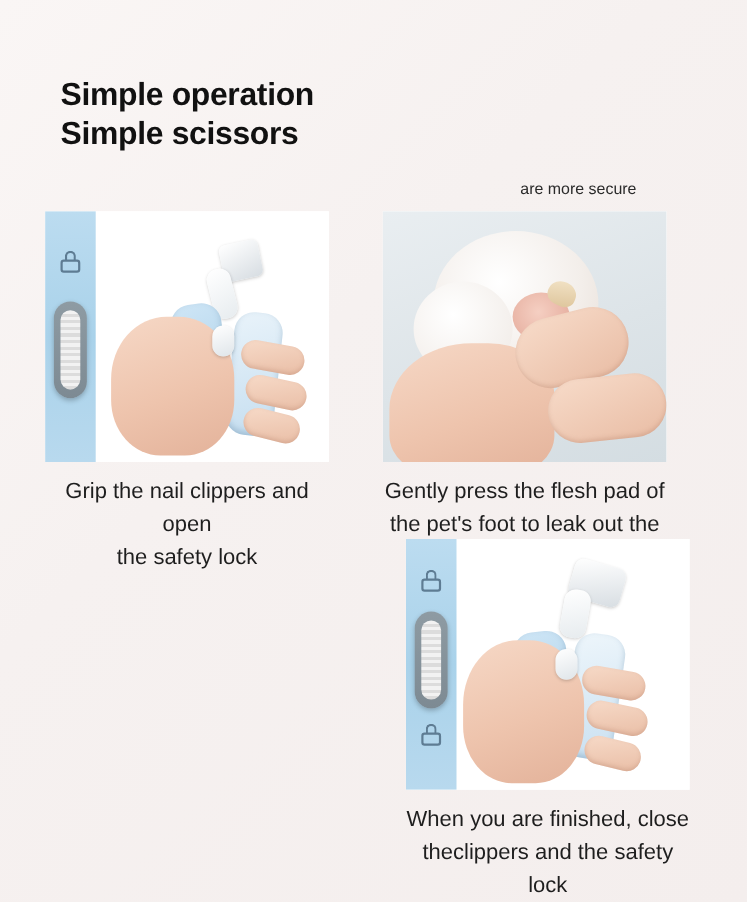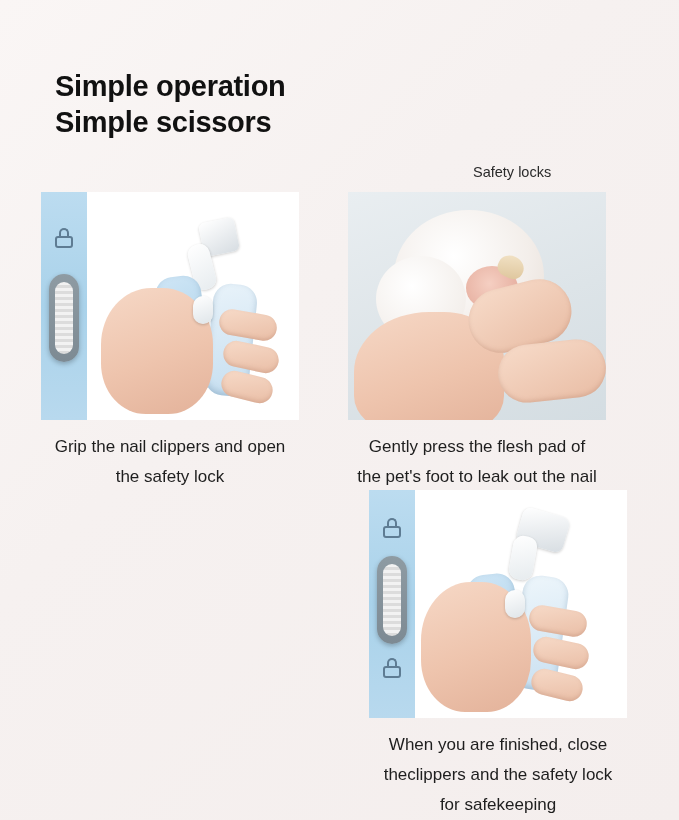--- a/index.html
+++ b/index.html
@@ -72,21 +72,21 @@
     position: relative;
     width: 258px;
     height: 228px;
     margin-left: 0;
     overflow: hidden;
     background: #fff;
   }
 
   .caption {
     margin-top: 12px;
-    font-size: 17px;
+    font-size: 20px;
     line-height: 30px;
     text-align: center;
     color: #1e1e1e;
     width: 258px;
     white-space: pre-line;
   }
 
   
   .blue-strip {
     position: absolute;
@@ -188,21 +188,20 @@
 </style>
 </head>
 <body>
 
 <div class="page">
 
   <div class="header">
     <div class="headline"><span>Simple operation</span>
 <span>Simple scissors</span></div>
     <div class="subline">
-      <div>Safety locks</div>
       <div>are more secure</div>
     </div>
   </div>
 
   <div class="grid">
 
     <div class="cell c1">
       <div class="photo">
         <div class="white-bg"></div>
         <div class="blue-strip">

